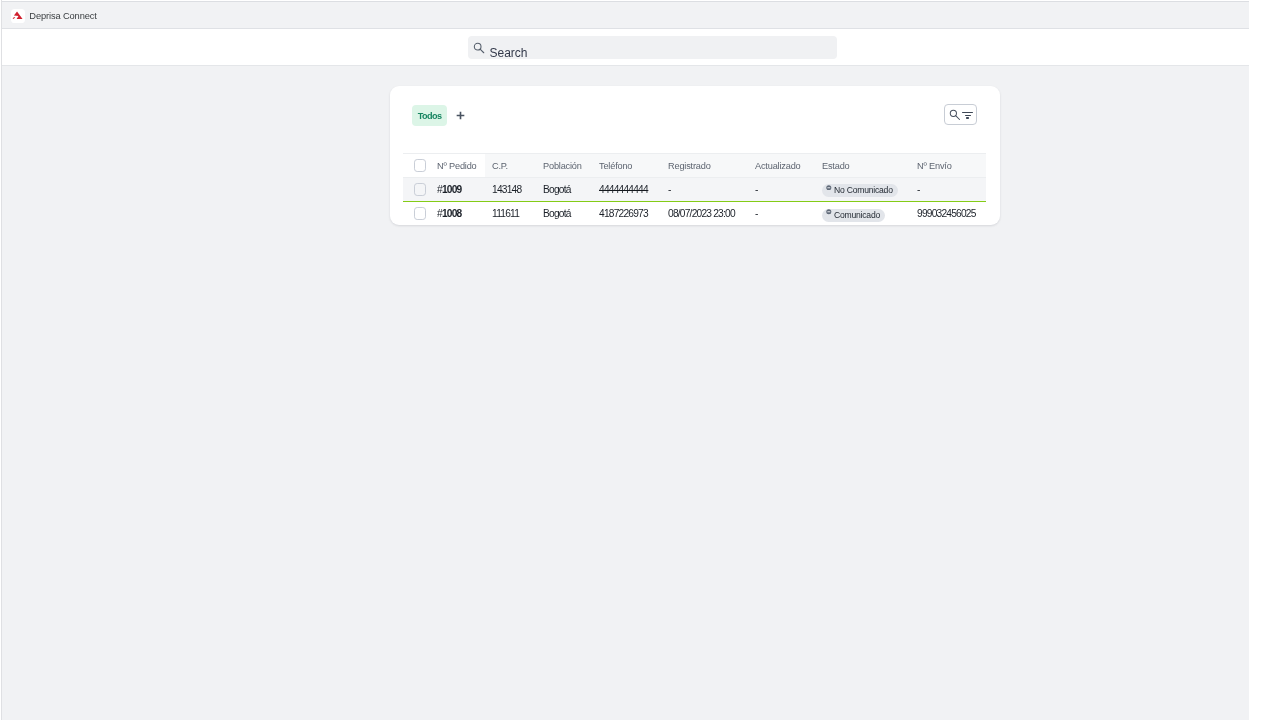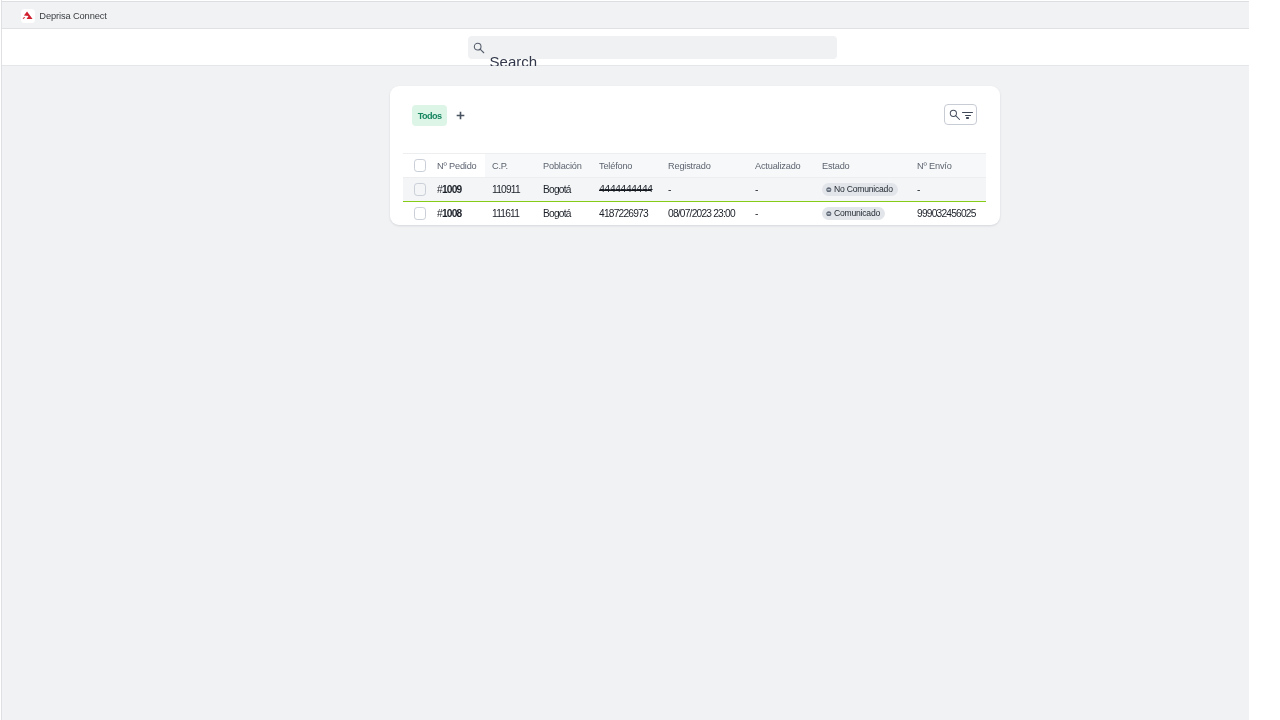--- a/index.html
+++ b/index.html
@@ -10,42 +10,42 @@
     font-family:"Liberation Sans", sans-serif;
     -webkit-font-smoothing:antialiased;
   }
   .viewport { position:absolute; left:2px; top:0; width:1247px; height:720px; background:#fff;
               overflow:hidden; will-change:transform; }
   .vedge { position:absolute; left:1px; top:0; width:1px; height:720px; background:#dfe0e3; }
 
   
   .tabstrip { position:absolute; left:0; top:1px; width:1247px; height:28px; background:#f1f2f4;
               border-top:1px solid #dcdee2; border-bottom:1px solid #dfe1e5; }
-  .tab { position:absolute; left:0px; top:0px; height:27px; width:240px;margin-left:10px; }
+  .tab { position:absolute; left:0px; top:0px; height:27px; width:240px; }
   .favicon { position:absolute; left:8.9px; top:6.5px; width:13.7px; height:14.1px; background:#fff; border-radius:3.6px; }
   .favicon svg { position:absolute; left:0.4px; top:2.5px; }
   .tabtitle { position:absolute; left:27.3px; top:10.8px; font-size:9.3px; color:#3c4043; letter-spacing:-0.12px;
               white-space:nowrap; line-height:7px; }
 
   
   .appheader { position:absolute; left:0; top:29px; width:1247px; height:37px; background:#fff;
                border-bottom:1px solid #e4e6e9; }
   .logo { position:absolute; left:0; top:0; width:120px; height:37px; }
   .logoword { position:absolute; left:13.2px; top:8.5px; font-size:16.3px; font-weight:bold; font-style:italic;
               color:#1e3f8f; letter-spacing:-0.95px; line-height:12px; display:block;
               transform:scaleX(1.07); transform-origin:left top;
               -webkit-text-stroke:0.72px #1e3f8f; }
   .logomark { position:absolute; left:69.8px; top:8.2px; }
   .logotag { position:absolute; left:11.8px; top:23.3px; font-size:5.5px; color:#2d4470; letter-spacing:0.26px;
              line-height:5px; white-space:pre; display:block; }
   .logotag .t2 { font-weight:bold; }
   .searchbox { position:absolute; left:466.4px; top:6.8px; width:368.5px; height:22.8px; background:#f0f1f3;
                border-radius:4px; }
   .searchbox .sicon { position:absolute; left:5.1px; top:6.1px; width:12.2px; height:12.2px; display:block; }
-  .searchbox .splaceholder { position:absolute; left:21.2px; top:22px; font-size:15px; color:#33394a;
+  .searchbox .splaceholder { position:absolute; left:21.2px; top:14px; font-size:12px; color:#33394a;
                              letter-spacing:-0.02px; line-height:7px; }
 
   
   .content { position:absolute; left:0; top:66px; width:1247px; height:654px; background:#f1f2f4; }
   .card { position:absolute; left:388px; top:19.8px; width:609.5px; height:139.5px; background:#fff;
           border-radius:9px; box-shadow:0 1px 3px rgba(16,24,40,.07), 0 1px 2px rgba(16,24,40,.05);
           overflow:hidden; }
 
   
   .toolbar { position:absolute; left:0; top:0; width:609px; height:51px; }
@@ -71,25 +71,25 @@
              vertical-align:middle; letter-spacing:-0.18px; white-space:nowrap; }
   thead th.sticky { background:#fff; }
   tbody td { height:24px; font-size:10.2px; color:#1b2028; padding:0 0 0 7px; vertical-align:middle;
              border-bottom:1px solid #84cc16; letter-spacing:-0.78px; white-space:nowrap; }
   tbody tr.alt td { background:#f4f5f7; }
   tbody tr:last-child td { border-bottom:none; }
   th.ckcol, td.ckcol { padding-left:11px; padding-top:0; }
   .ck { width:12.4px; height:12.6px; border:1px solid #c9ced7; border-radius:3.2px; background:transparent; display:block; }
   .ordno { font-weight:700; }
   .ordno .hash { font-weight:400; }
-  .badge { display:inline-flex; align-items:center; gap:2.2px; height:12.9px; padding:0 5.2px 0 4.2px;
+  .badge { display:inline-flex; align-items:flex-start; gap:2.2px; height:12.9px; padding:0 5.2px 0 4.2px;
            border-radius:6.5px; background:#e2e5ea; color:#1f262f; font-size:8.6px; letter-spacing:-0.22px;
            white-space:nowrap; line-height:12.9px; }
   .badge svg { display:block; margin-top:0.3px; }
-  .strike { position:relative; text-decoration:none;font-family:Liberation Mono, monospace; }
+  .strike { position:relative; text-decoration:none; }
   .strike::after { content:""; position:absolute; left:-0.3px; right:0.9px; top:6.0px; height:1px;
                    background:#15191f; }
   .scrollrow { position:relative; height:0; }
   .hscroll { position:absolute; left:103px; top:2px; width:478px; height:5.4px; background:#a7aeba;
              border-radius:3px; }
 </style>
 </head>
 <body>
 
 <div class="vedge"></div>
@@ -168,21 +168,21 @@
               <th>Estado</th>
               <th>Nº Envío</th>
             </tr>
           </thead>
           <tbody>
               <tr class="alt">
                 <td class="ckcol">
                   <span class="ck"></span>
                 </td>
                 <td><span class="ordno"><span class="hash">#</span>1009</span></td>
-                <td>110911</td>
+                <td>143148</td>
                 <td>Bogotá</td>
                 <td><span class="strike">4444444444</span></td>
                 <td>-</td>
                 <td>-</td>
                 <td><span class="badge">
                     <svg width="5.6" height="5.6" viewBox="0 0 16 16">
                       <circle cx="8" cy="8" r="7.2" fill="#606a78"></circle>
                       <rect x="3.6" y="6.7" width="8.8" height="2.6" rx="1" fill="#e2e5ea"></rect>
                     </svg>
                     <span>No Comunicado</span>

